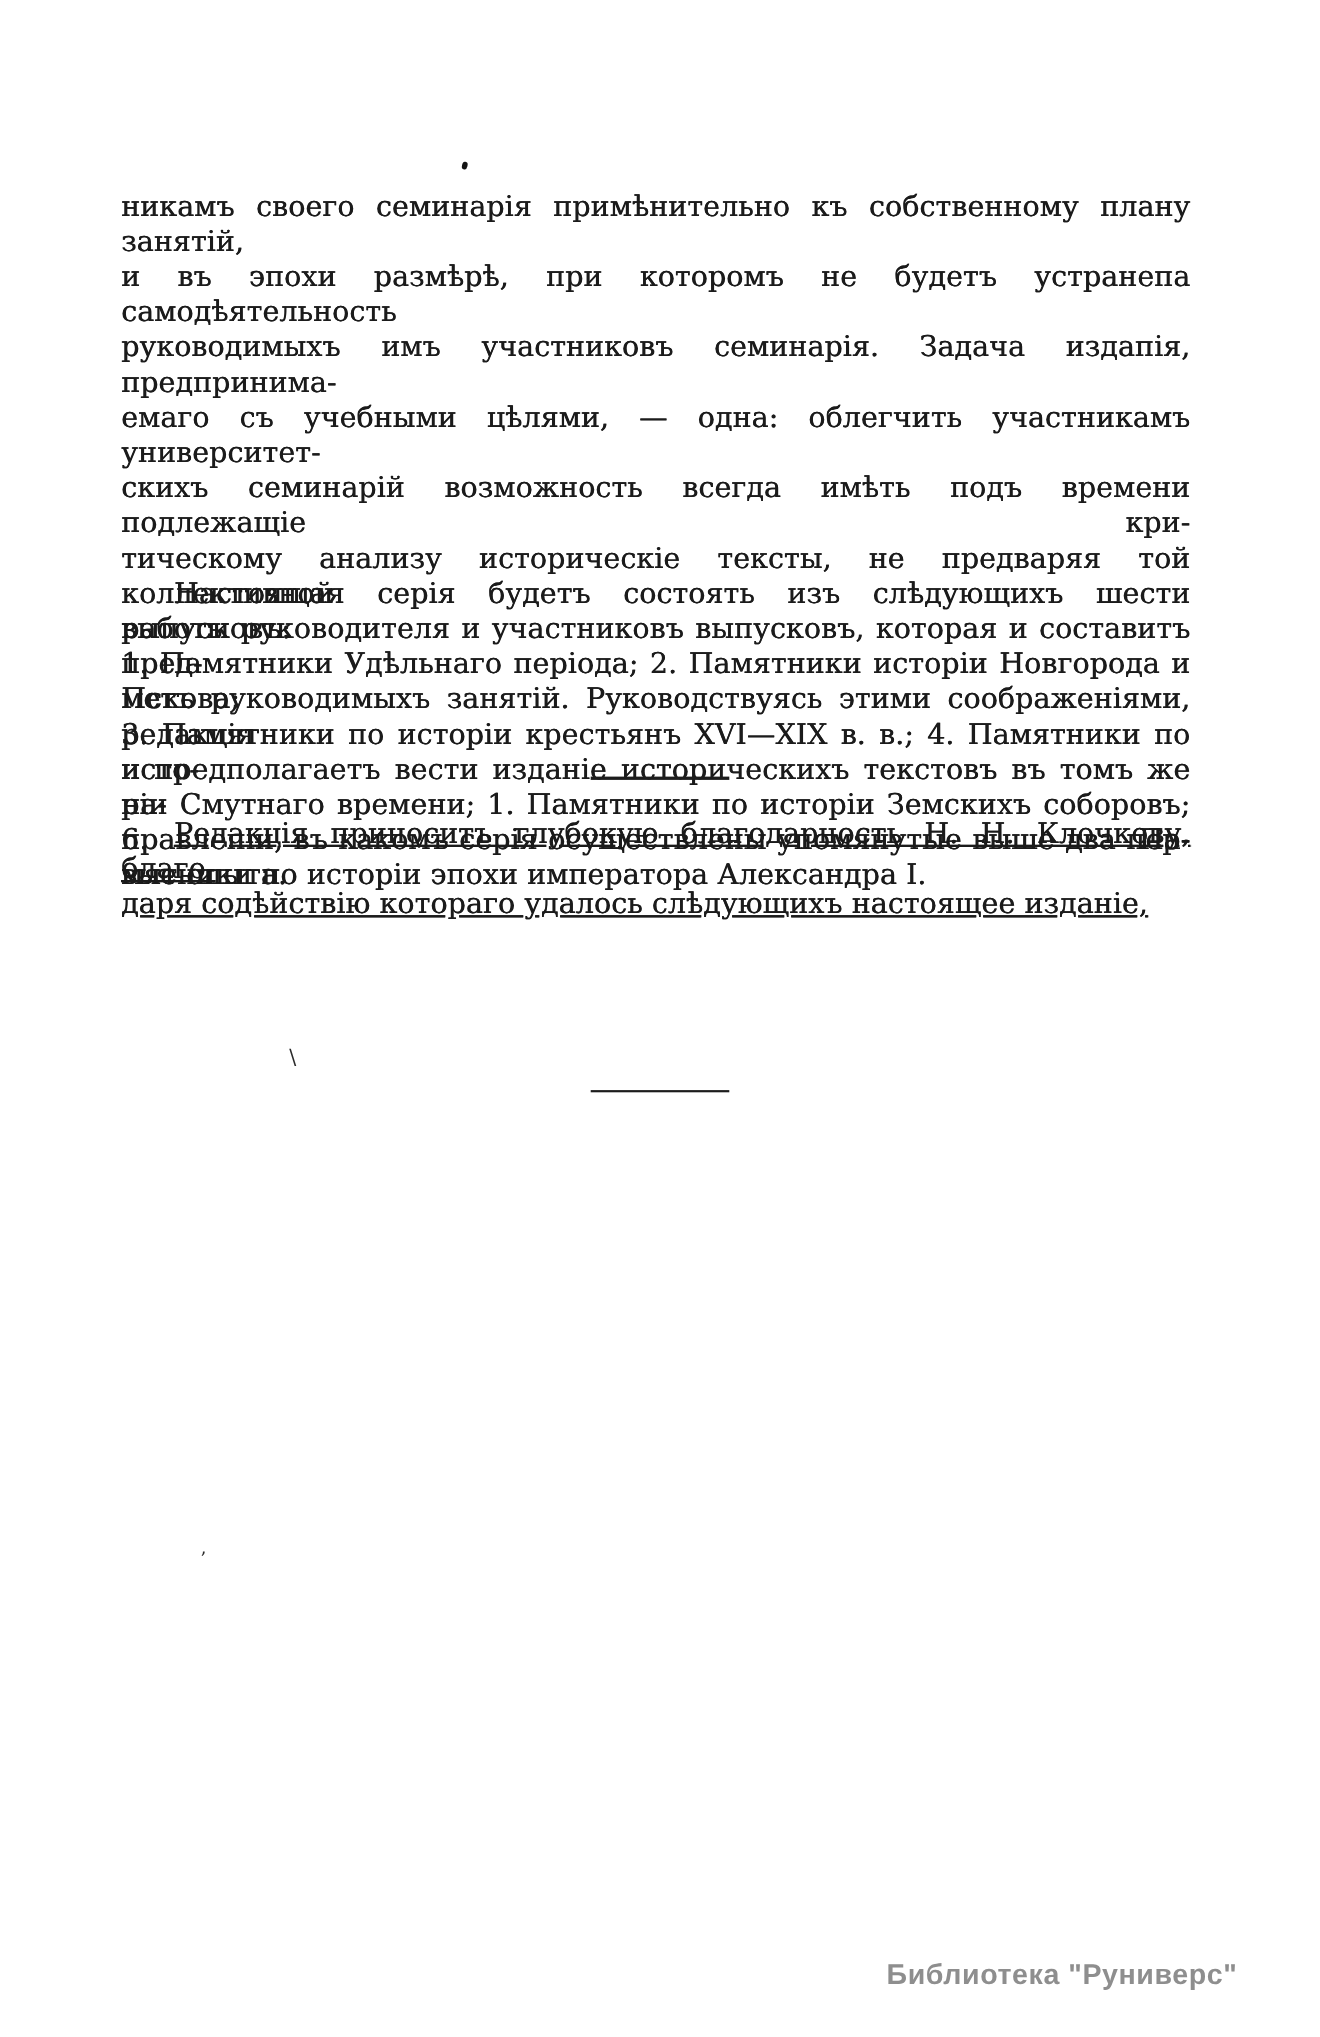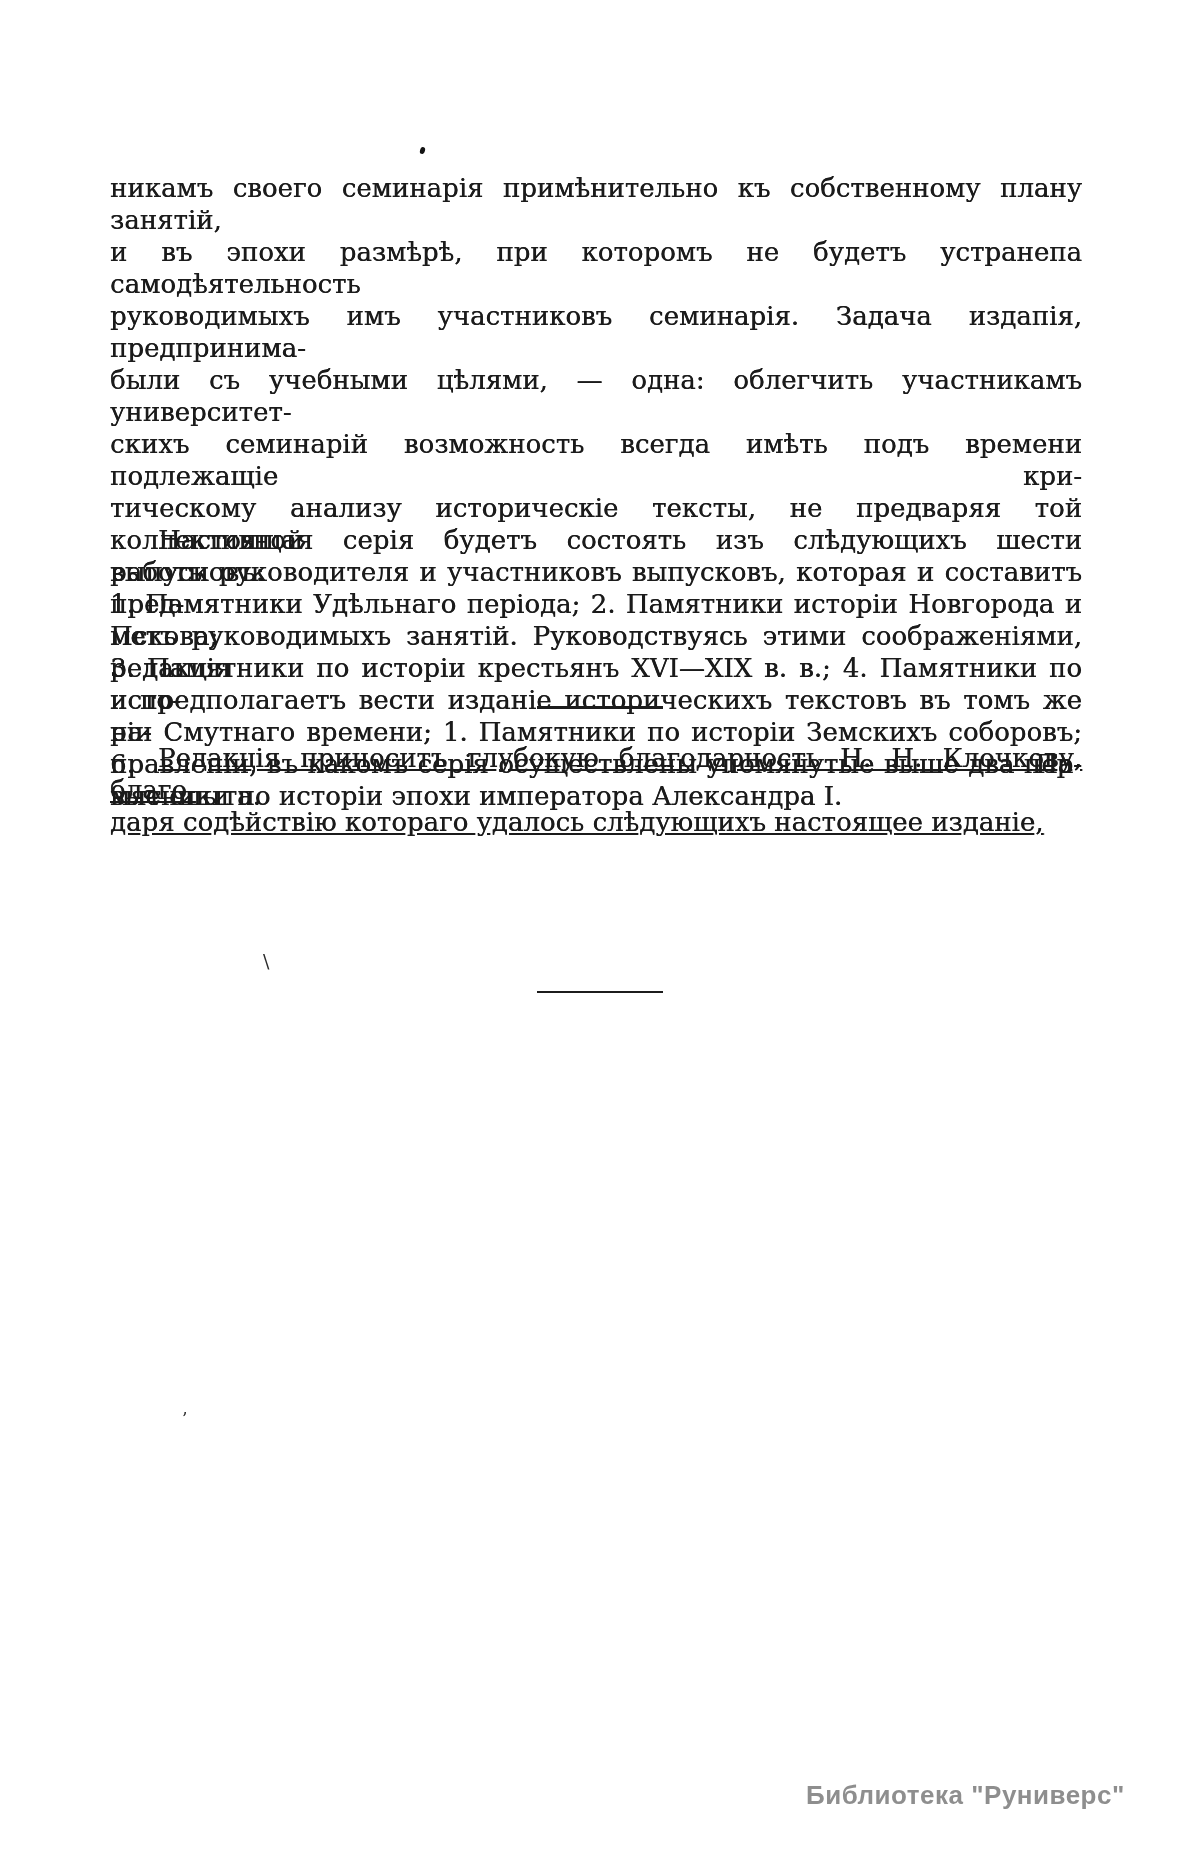--- a/index.html
+++ b/index.html
@@ -58,21 +58,21 @@
 <body>
 
 <div class="page">
 
   <div class="ink-dot"></div>
 
   <div class="block" id="para1">
     <div class="line">никамъ своего семинарія примѣнительно къ собственному плану занятій,</div>
     <div class="line">и въ эпохи размѣрѣ, при которомъ не будетъ устранепа самодѣятельность</div>
     <div class="line">руководимыхъ имъ участниковъ семинарія. Задача издапія, предпринима-</div>
-    <div class="line">были съ учебными цѣлями, — одна: облегчить участникамъ университет-</div>
+    <div class="line">емаго съ учебными цѣлями, — одна: облегчить участникамъ университет-</div>
     <div class="line">скихъ семинарій возможность всегда имѣть подъ времени подлежащіе кри-</div>
     <div class="line">тическому анализу историческіе тексты, не предваряя той коллективной</div>
     <div class="line">работы руководителя и участниковъ выпусковъ, которая и составитъ пред-</div>
     <div class="line">метъ руководимыхъ занятій. Руководствуясь этими соображеніями, редакція</div>
     <div class="line">и предполагаетъ вести изданіе историческихъ текстовъ въ томъ же на-</div>
     <div class="line">правлепіи, въ какомъ серія осуществлены упомянутые выше два пер-</div>
     <div class="line last">вые опыта.</div>
   </div>
 
   <div class="block" id="para2">

